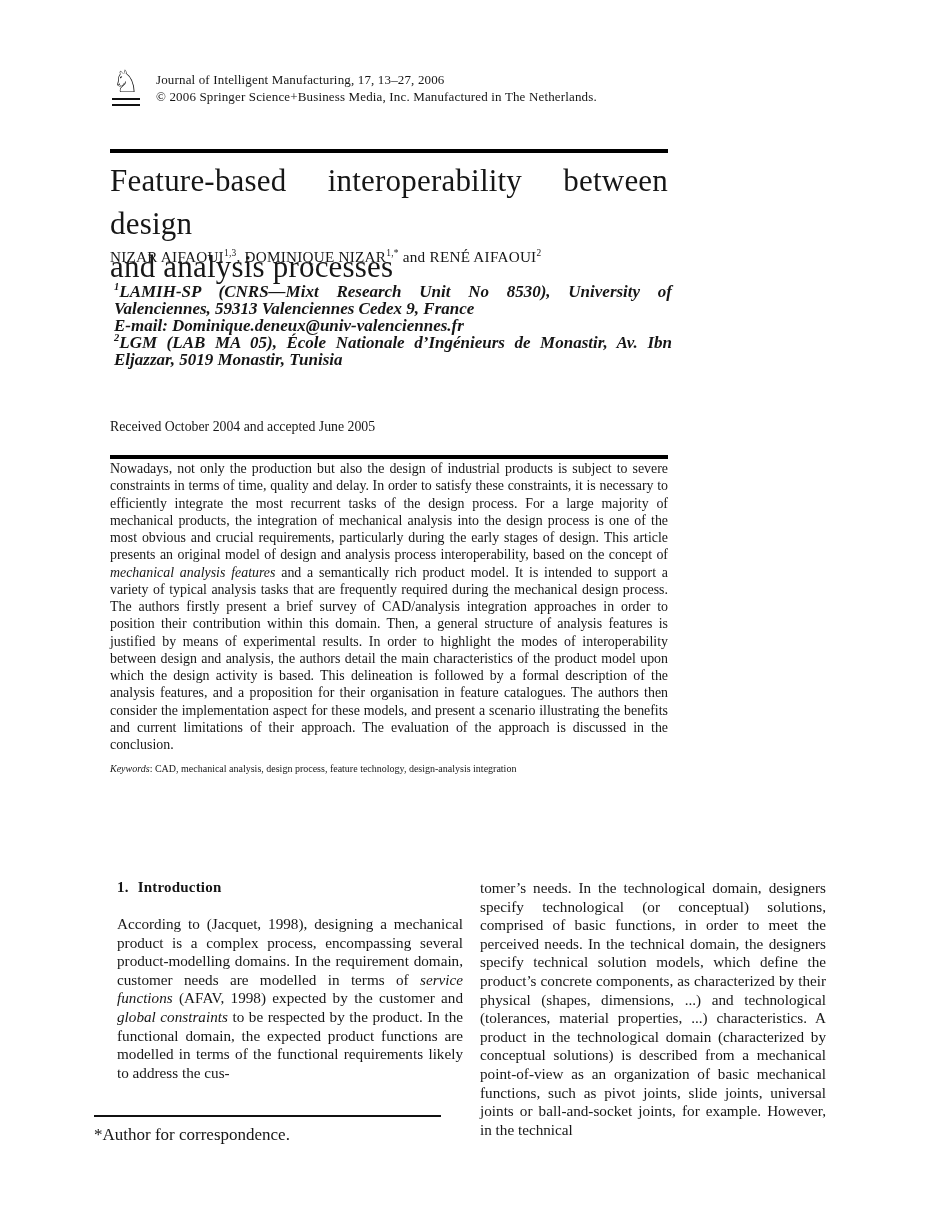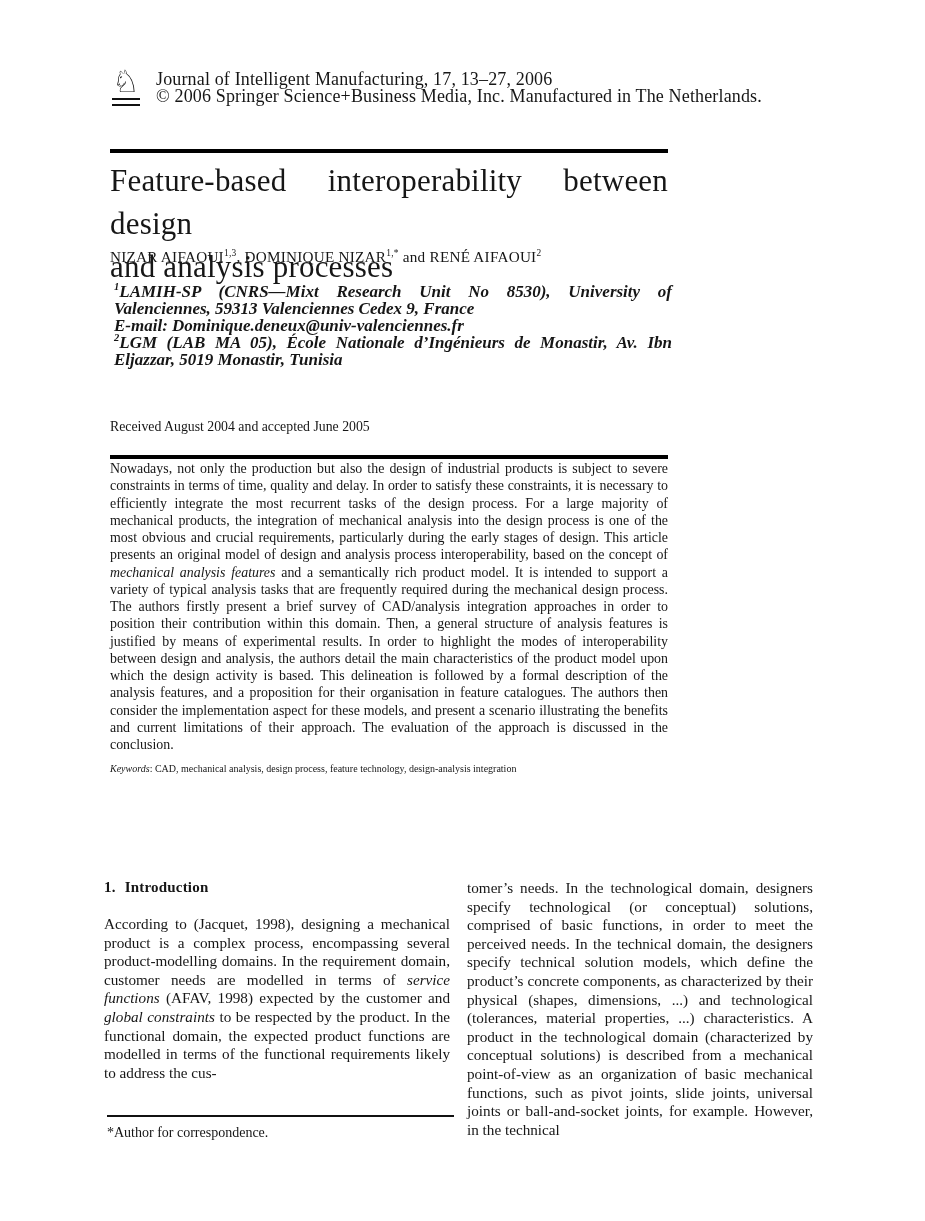--- a/index.html
+++ b/index.html
@@ -6,48 +6,48 @@
   .page{
     position:relative;width:925px;height:1221px;background:#ffffff;
     color:#161616;font-family:"Liberation Serif","DejaVu Serif",serif;
     overflow:hidden;margin:0 auto;
   }
   
   .masthead{position:absolute;left:106px;top:64px;display:flex;align-items:flex-start;gap:10px;}
   .logo-wrap{width:40px;text-align:center;}
   .knight{display:block;font-family:"DejaVu Sans",sans-serif;font-size:31px;line-height:34px;color:#111;}
   .logo-bars{width:28px;height:4px;border-top:2px solid #111;border-bottom:2px solid #111;margin:0 auto;}
-  .masthead-text{font-size:18px;line-height:17px;padding-top:7px;letter-spacing:0.15px;}
+  .masthead-text{font-size:13px;line-height:17px;padding-top:7px;letter-spacing:0.15px;}
   
   .rule{position:absolute;left:110px;width:558px;height:4px;background:#000;}
   .rule-top{top:149px;}
   .rule-mid{top:455px;}
   
   .title{position:absolute;left:110px;top:159px;width:558px;margin:0;font-weight:400;font-size:31px;line-height:43px;letter-spacing:0.2px;}
   .title-line1{display:block;text-align:justify;text-align-last:justify;}
   .title-line2{display:block;}
   
   .authors{position:absolute;left:110px;top:248px;width:600px;font-size:15.2px;letter-spacing:0.25px;}
   sup{font-size:62%;line-height:0;}
   
   .affiliations{position:absolute;left:114px;top:283px;width:558px;font-size:17px;line-height:17.1px;font-style:italic;text-align:justify;font-weight:bold;}
   .affiliations p{margin:0;}
   .received{position:absolute;left:110px;top:419px;font-size:13.8px;}
   
   .abstract-block{position:absolute;left:110px;top:460px;width:558px;}
   .abstract{margin:0;font-size:13.9px;line-height:17.25px;text-align:justify;}
   .keywords{margin:7px 0 0 0;font-size:10px;line-height:17.25px;text-align:justify;}
   
-  .columns{position:absolute;left:104px;top:879px;width:726px;display:flex;gap:17px;}
+  .columns{position:absolute;left:117px;top:879px;width:726px;display:flex;gap:17px;}
   .col{width:346px;}
   .sec-heading{margin:0 0 19px 0;font-size:15px;font-weight:700;letter-spacing:0.2px;}
   .sec-num{margin-right:9px;}
   .body-par{margin:0;font-size:15.2px;line-height:18.6px;text-align:justify;}
   
-  .footnote{position:absolute;left:107px;top:1115px;width:347px;font-size:14px;}
+  .footnote{position:absolute;left:94px;top:1115px;width:347px;font-size:17px;}
   .footnote-rule{border-top:2px solid #111;margin-bottom:8px;}
   .ri{font-style:italic;}
 </style>
 </head>
 <body>
 
 <div class="page">
 
   <header class="masthead">
     <div class="logo-wrap">
@@ -68,21 +68,21 @@
   </h1>
 
   <div class="authors"><span>NIZAR AIFAOUI</span><sup>1,3</sup><span>, DOMINIQUE NIZAR</span><sup>1,*</sup><span> and RENÉ AIFAOUI</span><sup>2</sup></div>
 
   <div class="affiliations">
     <p><sup>1</sup><span>LAMIH-SP (CNRS—Mixt Research Unit No 8530), University of Valenciennes, 59313 Valenciennes Cedex 9, France</span></p>
     <p><span>E-mail: Dominique.deneux@univ-valenciennes.fr</span></p>
     <p><sup>2</sup><span>LGM (LAB MA 05), École Nationale d’Ingénieurs de Monastir, Av. Ibn Eljazzar, 5019 Monastir, Tunisia</span></p>
   </div>
 
-  <div class="received">Received August 2004 and accepted June 2005</div>
+  <div class="received">Received October 2004 and accepted June 2005</div>
 
   <div class="rule rule-mid"></div>
 
   <div class="abstract-block">
     <p class="abstract"><span>Nowadays, not only the production but also the design of industrial products is subject to severe constraints in terms of time, quality and delay. In order to satisfy these constraints, it is necessary to efficiently integrate the most recurrent tasks of the design process. For a large majority of mechanical products, the integration of mechanical analysis into the design process is one of the most obvious and crucial requirements, particularly during the early stages of design. This article presents an original model of design and analysis process interoperability, based on the concept of </span><span class="ri">mechanical analysis features</span><span> and a semantically rich product model. It is intended to support a variety of typical analysis tasks that are frequently required during the mechanical design process. The authors firstly present a brief survey of CAD/analysis integration approaches in order to position their contribution within this domain. Then, a general structure of analysis features is justified by means of experimental results. In order to highlight the modes of interoperability between design and analysis, the authors detail the main characteristics of the product model upon which the design activity is based. This delineation is followed by a formal description of the analysis features, and a proposition for their organisation in feature catalogues. The authors then consider the implementation aspect for these models, and present a scenario illustrating the benefits and current limitations of their approach. The evaluation of the approach is discussed in the conclusion.</span></p>
     <p class="keywords"><span class="ri">Keywords</span><span>: CAD, mechanical analysis, design process, feature technology, design-analysis integration</span></p>
   </div>
 
   <div class="columns">
     <div class="col">

